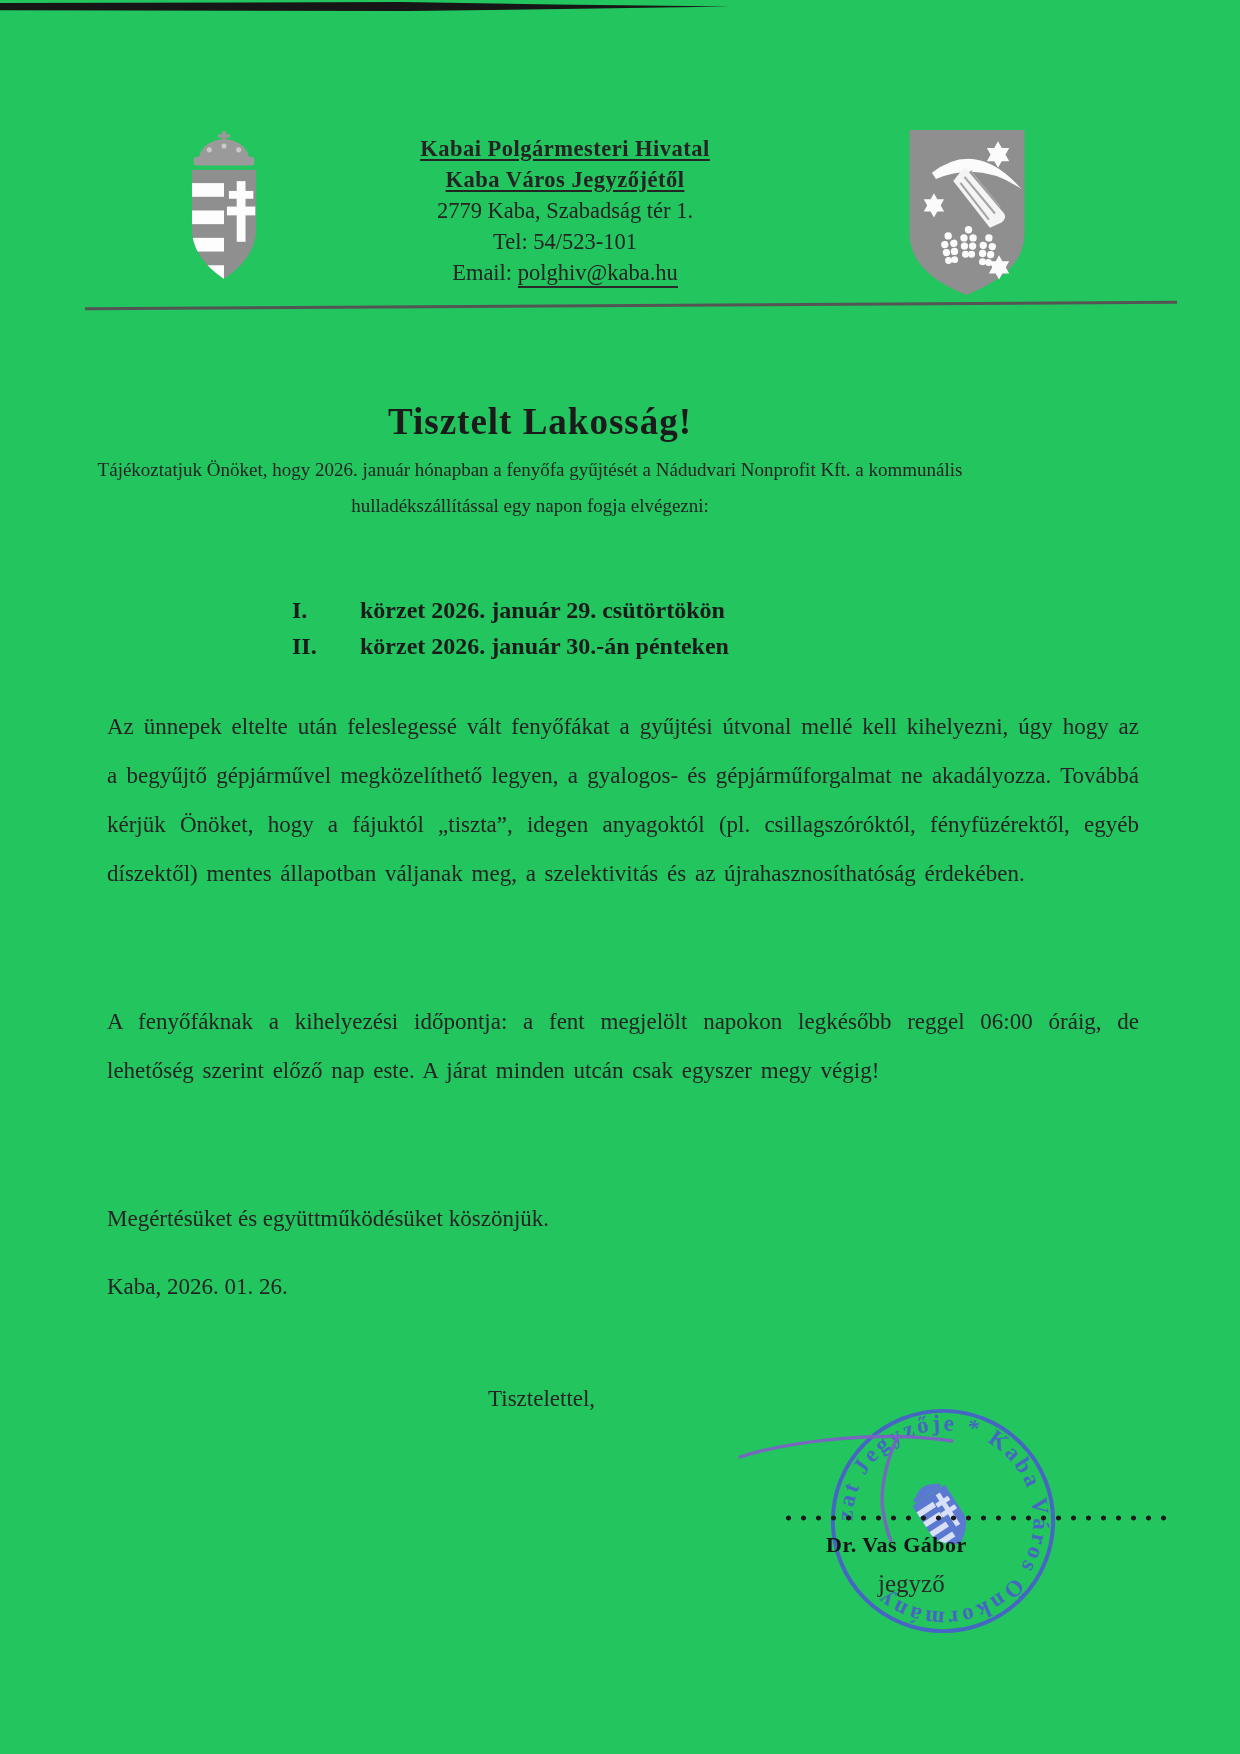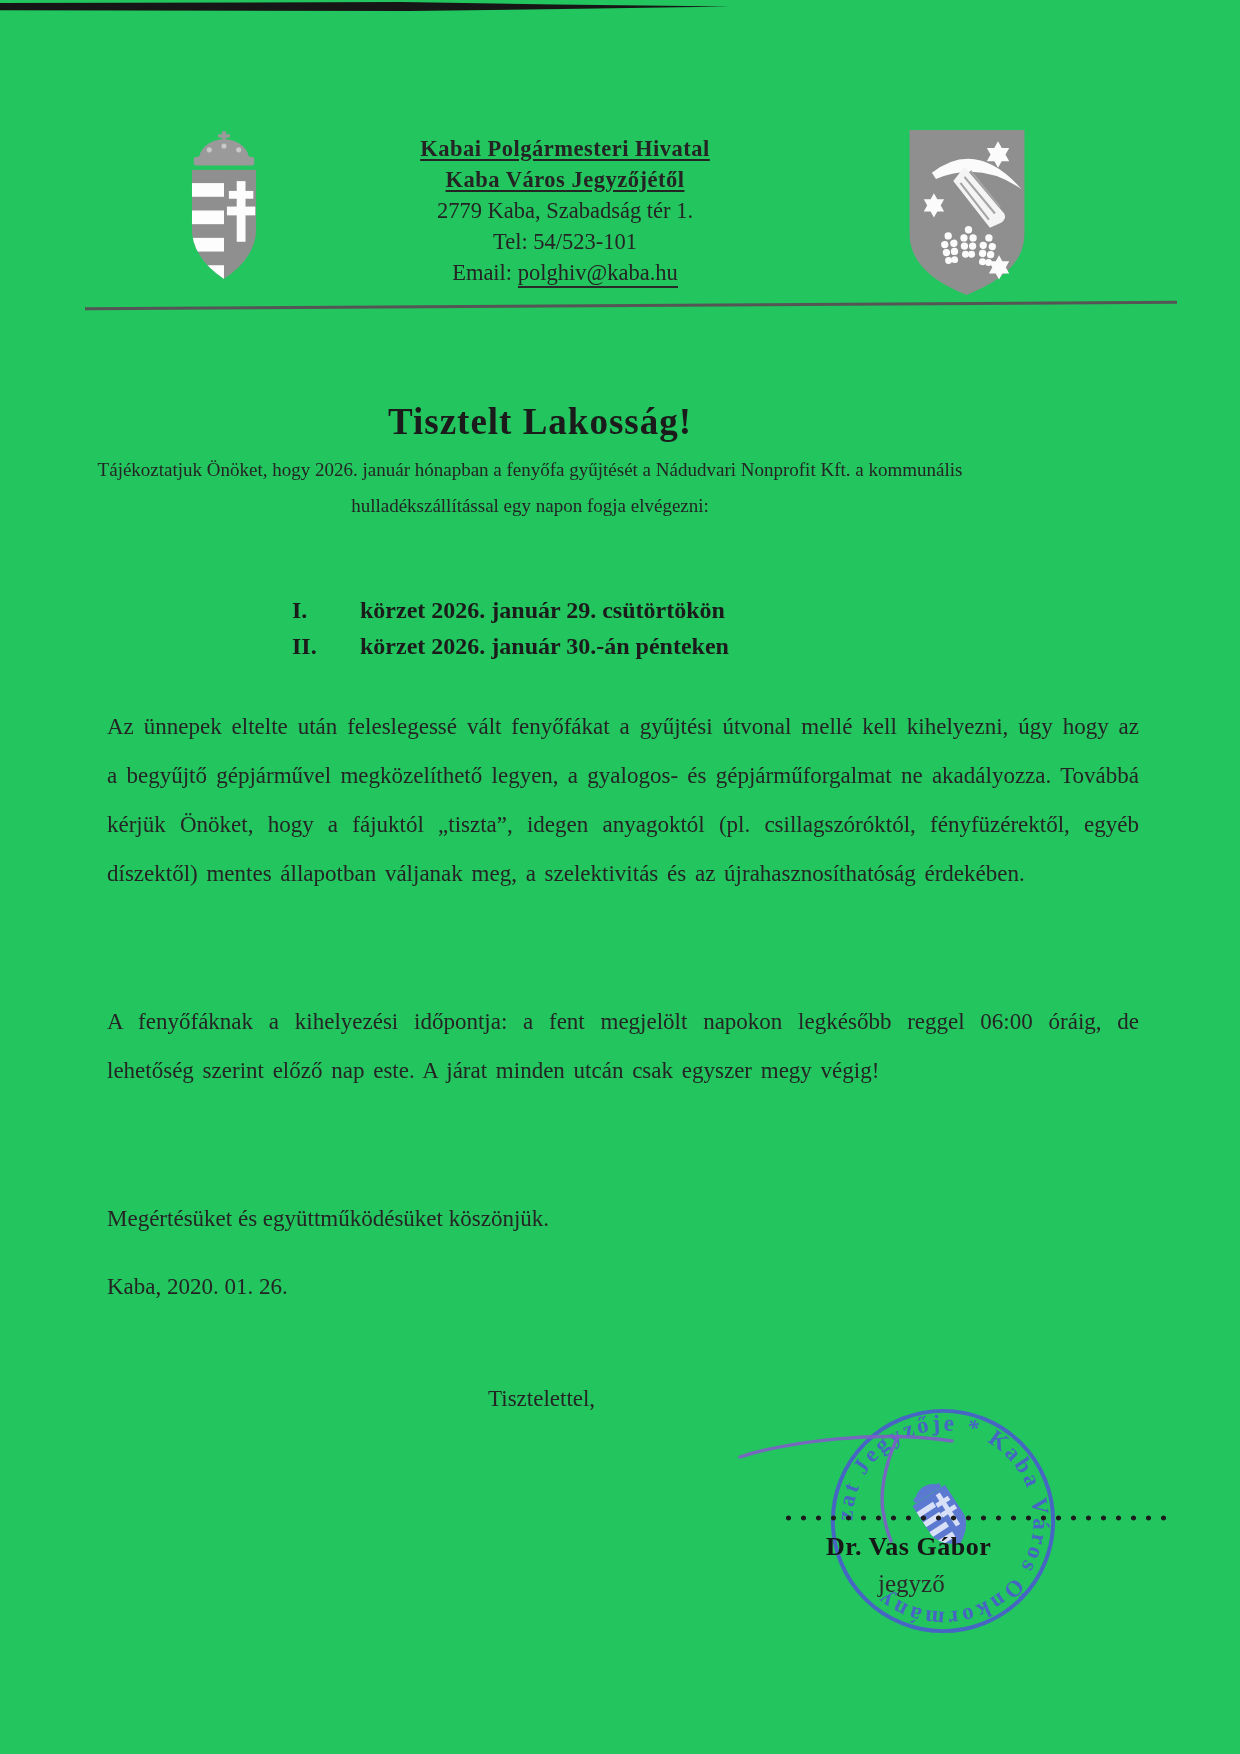--- a/index.html
+++ b/index.html
@@ -67,21 +67,21 @@
   
   .stamp{position:absolute;left:825px;top:1403px;width:236px;height:236px;}
   .dots{
     position:absolute;left:781px;top:1514px;width:390px;height:8px;
     background-image:radial-gradient(circle,#1d1d1d 2.2px,transparent 2.8px);
     background-size:15px 8px;background-repeat:repeat-x;
   }
   .sig-svg{position:absolute;left:700px;top:1405px;width:320px;height:170px;}
   .sig-name{
     position:absolute;left:826px;top:1532px;
-    font-size:26px;font-weight:bold;color:#161616;letter-spacing:.5px;
+    font-size:22px;font-weight:bold;color:#161616;letter-spacing:.5px;
   }
   .sig-title{position:absolute;left:878px;top:1570px;font-size:25px;color:#2a2a2a;}
 </style>
 </head>
 <body>
 
 <div class="page">
 
   <div class="scan-bar"></div>
 
@@ -189,21 +189,21 @@
     <div class="schedule-row">
       <span class="schedule-num">II.</span>
       <span>körzet 2026. január 30.-án pénteken</span>
     </div>
   </div>
 
   <div class="para para1">Az ünnepek eltelte után feleslegessé vált fenyőfákat a gyűjtési útvonal mellé kell kihelyezni, úgy hogy az a begyűjtő gépjárművel megközelíthető legyen, a gyalogos- és gépjárműforgalmat ne akadályozza. Továbbá kérjük Önöket, hogy a fájuktól „tiszta”, idegen anyagoktól (pl. csillagszóróktól, fényfüzérektől, egyéb díszektől) mentes állapotban váljanak meg, a szelektivitás és az újrahasznosíthatóság érdekében.</div>
   <div class="para para2">A fenyőfáknak a kihelyezési időpontja: a fent megjelölt napokon legkésőbb reggel 06:00 óráig, de lehetőség szerint előző nap este. A járat minden utcán csak egyszer megy végig!</div>
 
   <div class="thanks">Megértésüket és együttműködésüket köszönjük.</div>
-  <div class="dateline">Kaba, 2020. 01. 26.</div>
+  <div class="dateline">Kaba, 2026. 01. 26.</div>
   <div class="closing">Tisztelettel,</div>
 
   <svg class="stamp" viewBox="-120 -120 240 240">
     <defs>
       <path id="arcpath" d="M -92,0 A 92,92 0 0 1 0,-92 A 92,92 0 0 1 92,0 A 92,92 0 0 1 0,92 A 92,92 0 0 1 -92,0"></path>
       <clipPath id="miniShield">
           <path d="M-20,-26 H20 V6 Q20,22 0,33 Q-20,22 -20,6 Z"></path>
         </clipPath>
     </defs>
     <circle r="112" fill="none" stroke="#4766c4" stroke-width="4"></circle>

